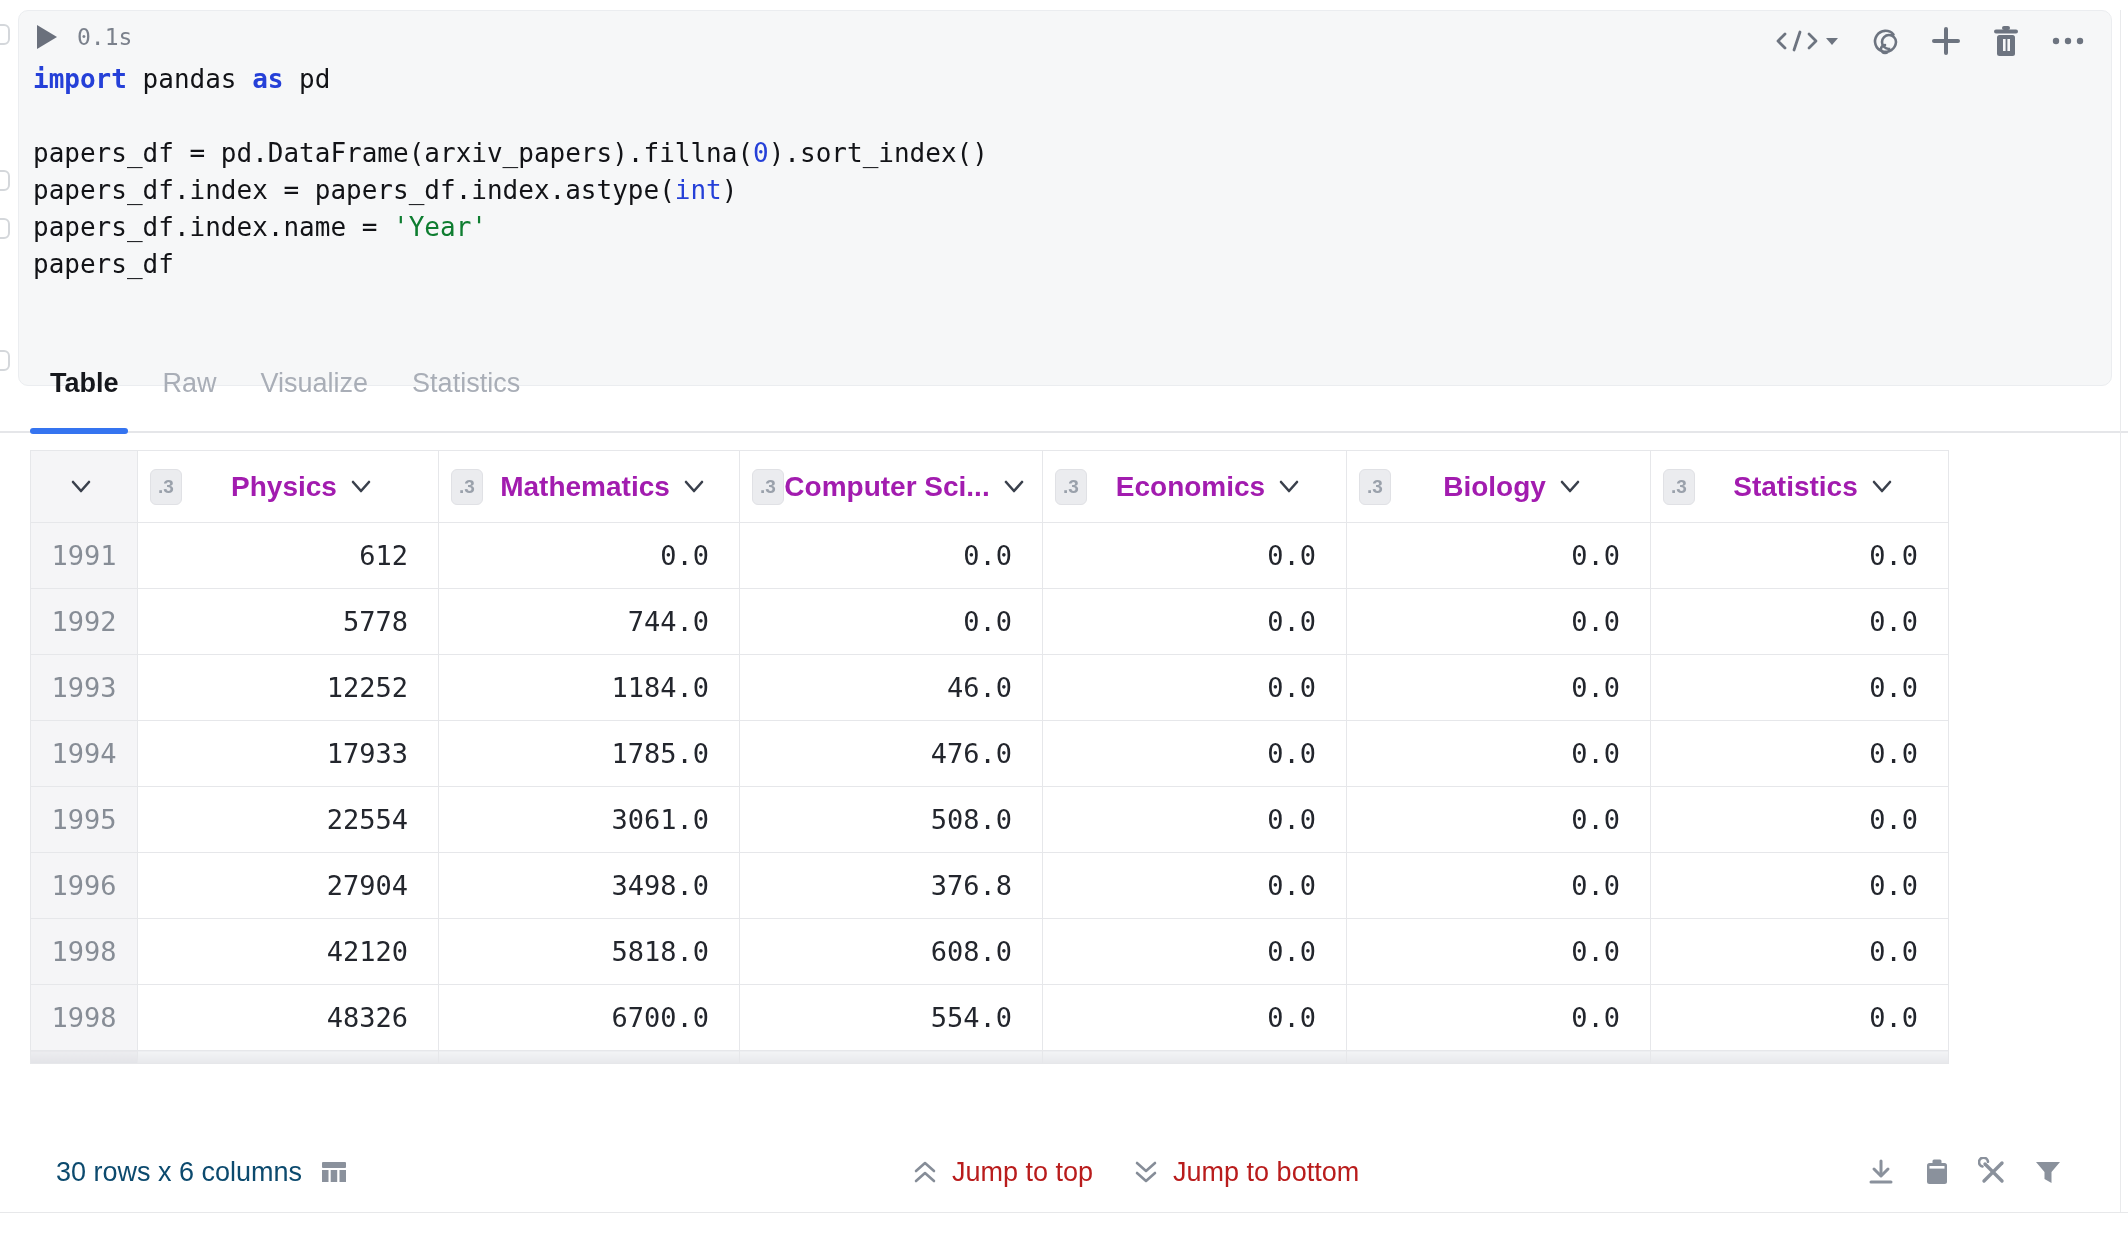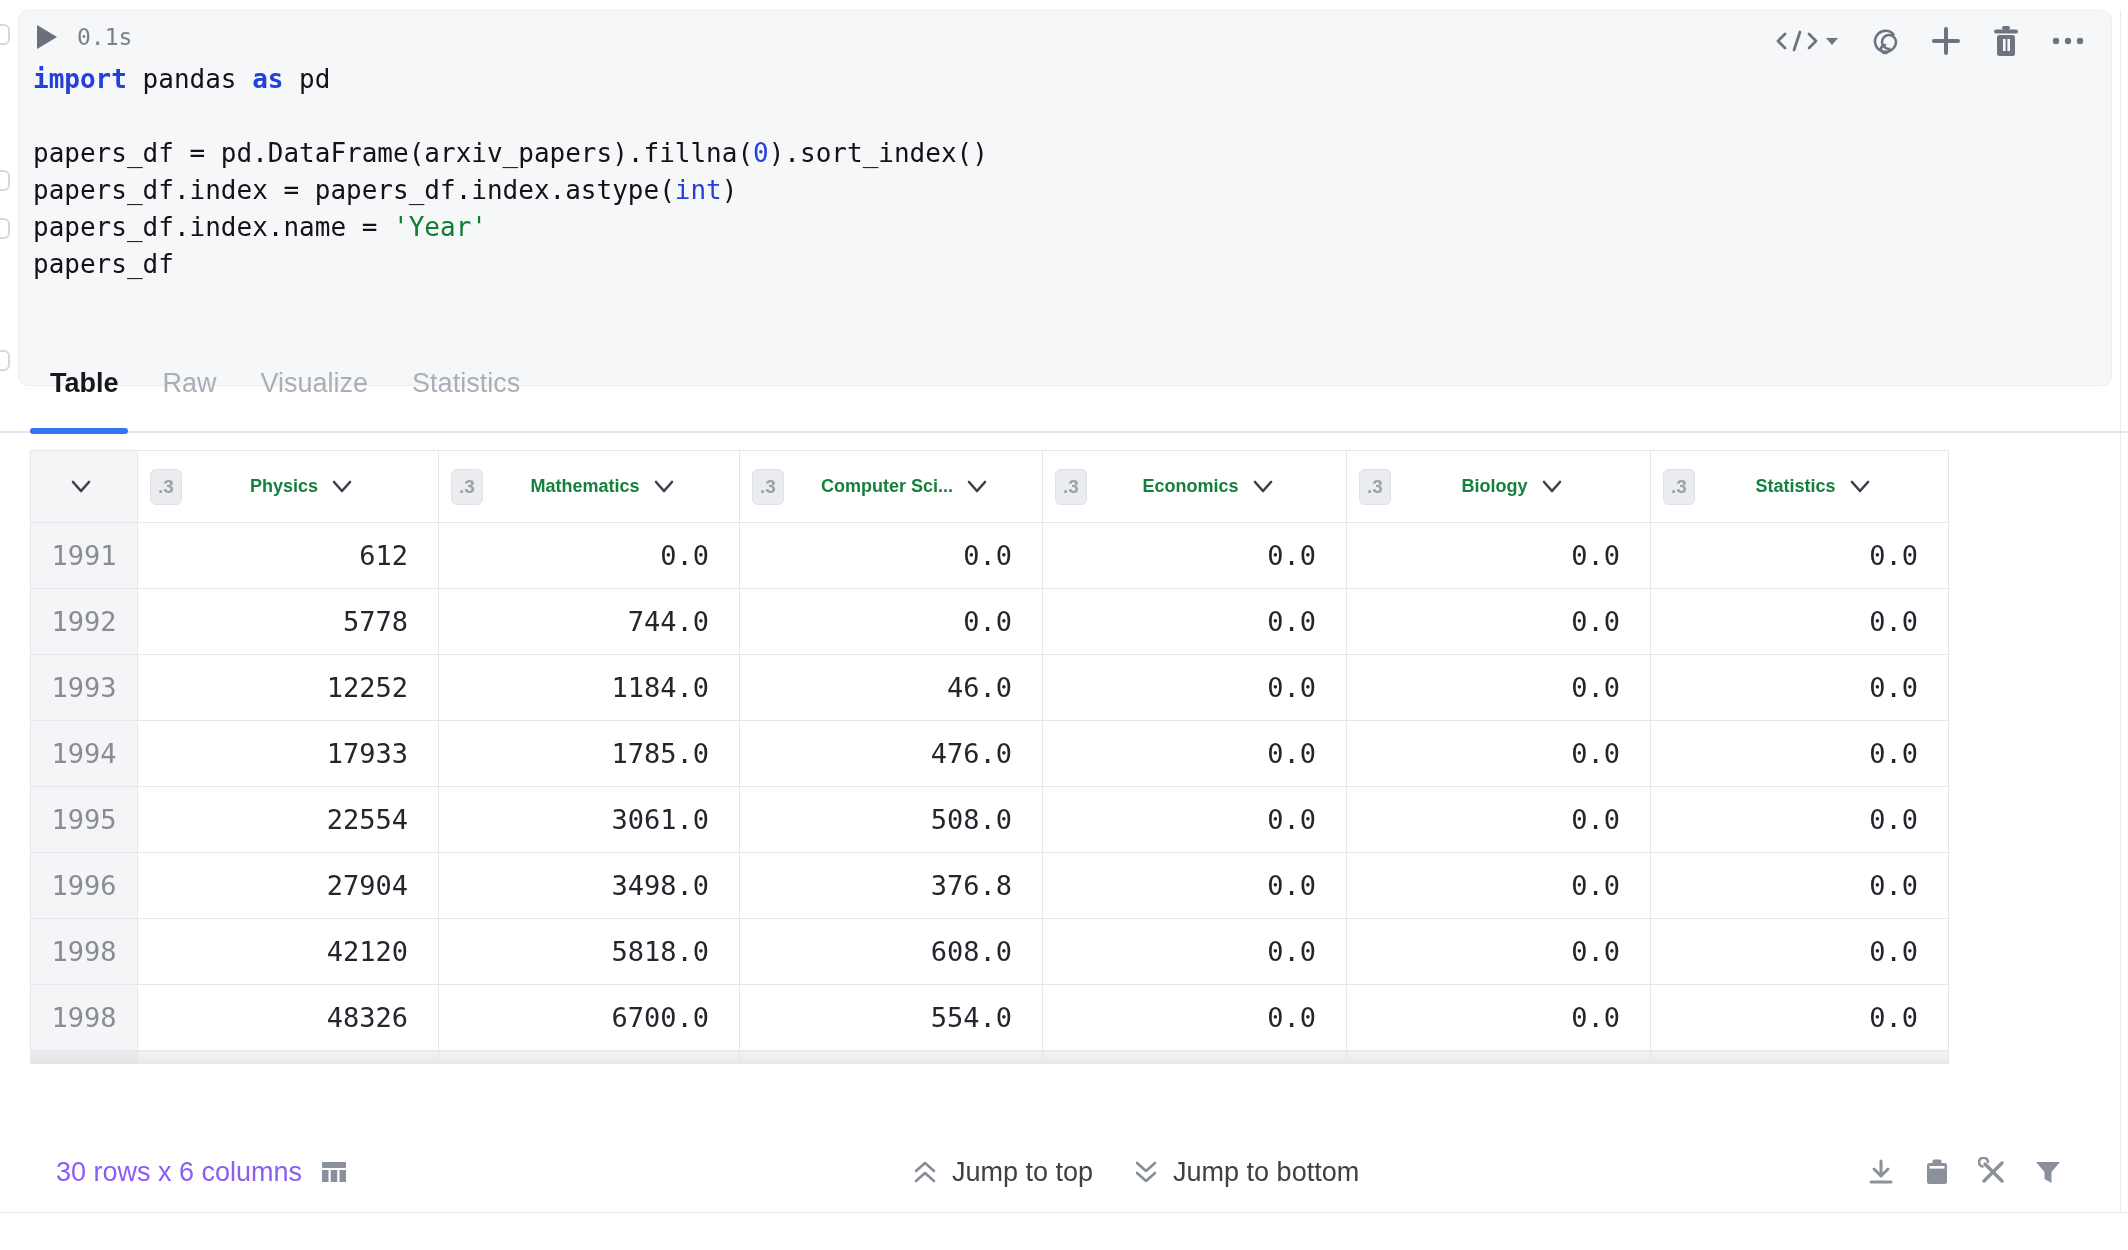--- a/index.html
+++ b/index.html
@@ -39,36 +39,36 @@
   table { border-collapse:collapse; table-layout:fixed; width:1918px;
           border:1px solid #dfe1e6; }
   th, td { border:1px solid #e6e7ea; }
   thead th { height:72px; background:#ffffff; }
   thead th.index-h { background:#f5f5f7; }
   .h-inner { display:flex; align-items:center; padding:0 18px 0 12px; }
   .h-badge { flex:0 0 auto; width:32px; height:36px; background:#ebecef; border:1px solid #e0e1e5;
              border-radius:6px; color:#9aa1ab; font-size:19px; display:flex;
              align-items:center; justify-content:center; }
   .h-center { flex:1 1 auto; display:flex; align-items:center; justify-content:center; gap:14px; min-width:0; }
-  .h-label { font-size:18px; font-weight:bold; color:#15803d; white-space:nowrap;
+  .h-label { font-size:28px; font-weight:bold; color:#a21caf; white-space:nowrap;
              overflow:hidden; text-overflow:ellipsis; }
   .h-chev { flex:0 0 auto; display:flex; }
   tbody th.idx { height:66px; background:#f5f5f7; font-family:"DejaVu Sans Mono", monospace;
                  font-weight:normal; font-size:27px; color:#878d96; text-align:center; }
   tbody td { height:66px; background:#fff; font-family:"DejaVu Sans Mono", monospace;
              font-size:27px; color:#23262d; text-align:right; padding-right:30px; }
   tr.clip th, tr.clip td { height:13px; background:linear-gradient(#f3f4f6,#e7e8eb); }
   tr.clip th.idx { background:linear-gradient(#ededf0,#e2e3e7); }
 
   
   .grid-footer { position:absolute; left:0; top:1146px; width:2128px; height:52px; }
   .summary { position:absolute; left:56px; top:0; height:52px; display:flex; align-items:center; gap:18px;
-             font-size:27px; color:#8b5cf6; }
+             font-size:27px; color:#0c4a6e; }
   .jumpers { position:absolute; left:912px; top:0; height:52px; display:flex; align-items:center; gap:40px; }
-  .jump-btn { display:flex; align-items:center; gap:14px; font-size:27px; color:#404040; cursor:pointer; }
+  .jump-btn { display:flex; align-items:center; gap:14px; font-size:27px; color:#b91c1c; cursor:pointer; }
   .foot-icons { position:absolute; right:66px; top:0; height:52px; display:flex; align-items:center; gap:26px;
                 color:#8a919c; }
   .foot-icons .tool-btn { color:#8a919c; }
 
   .bottom-divider { position:absolute; left:0; top:1212px; width:2128px; height:1px; background:#e7e8ea; }
   .right-border { position:absolute; left:2120px; top:10px; width:1px; height:1202px; background:#e9eaec; }
 </style>
 </head>
 <body>
 

